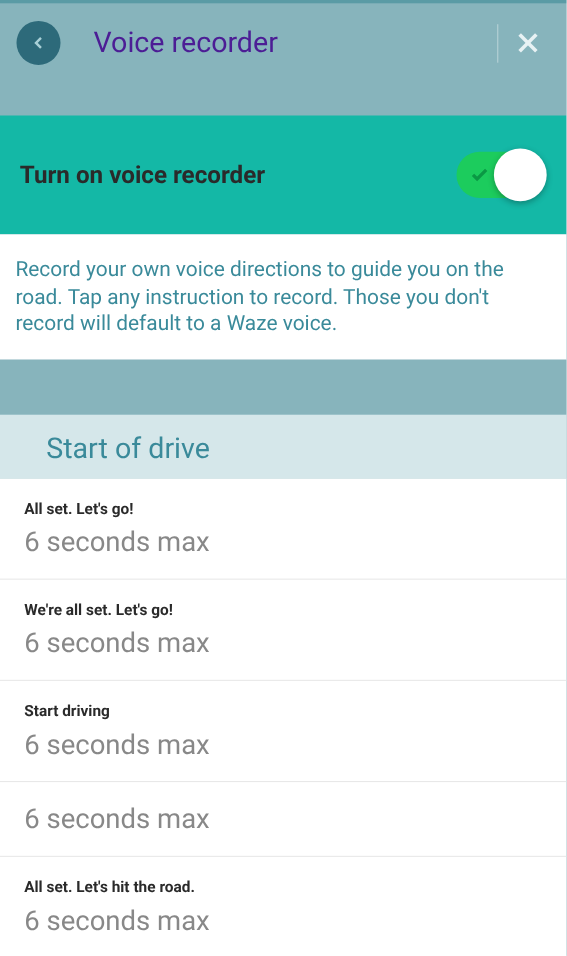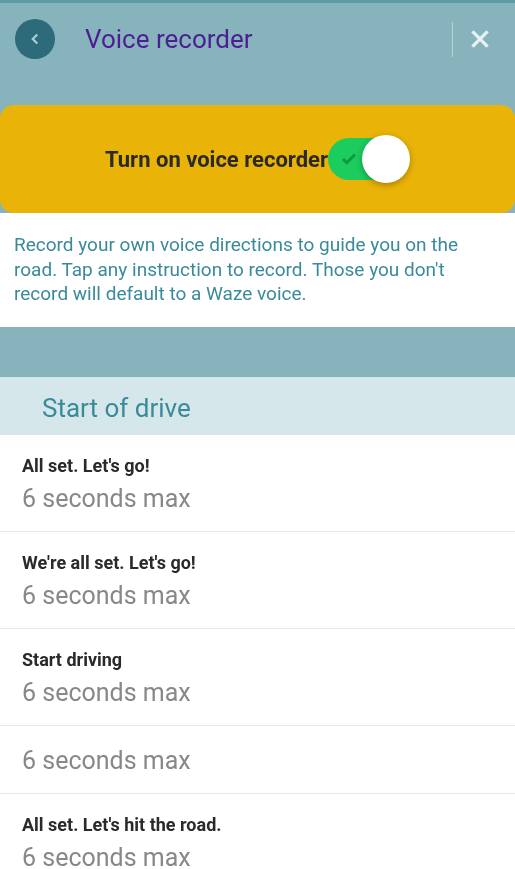--- a/index.html
+++ b/index.html
@@ -77,26 +77,25 @@
       stroke: #e8f2f4;
       stroke-width: 3;
     }
     
     .spacer-top {
       height: 30px;
       background: #87b4bc;
     }
     
     .toggle-section {
-      background: #eab308;
+      background: #14b8a6;
       padding: 30px 18px;
       display: flex;
       align-items: center;
-      justify-content: center;
-      border-radius: 14px;
+      justify-content: space-between;
     }
     
     .toggle-label {
       font-size: 22px;
       font-weight: 700;
       color: #2a2a2a;
     }
     
     .toggle {
       position: relative;
@@ -173,21 +172,21 @@
       padding: 20px 22px 18px 22px;
       border-bottom: 1px solid #e8e8e8;
       cursor: pointer;
     }
     
     .list-item:last-child {
       border-bottom: none;
     }
     
     .item-title {
-      font-size: 18px;
+      font-size: 14px;
       font-weight: 700;
       color: #2a2a2a;
       margin-bottom: 8px;
     }
     
     .item-subtitle {
       font-size: 25px;
       color: #888888;
     }
   </style>

